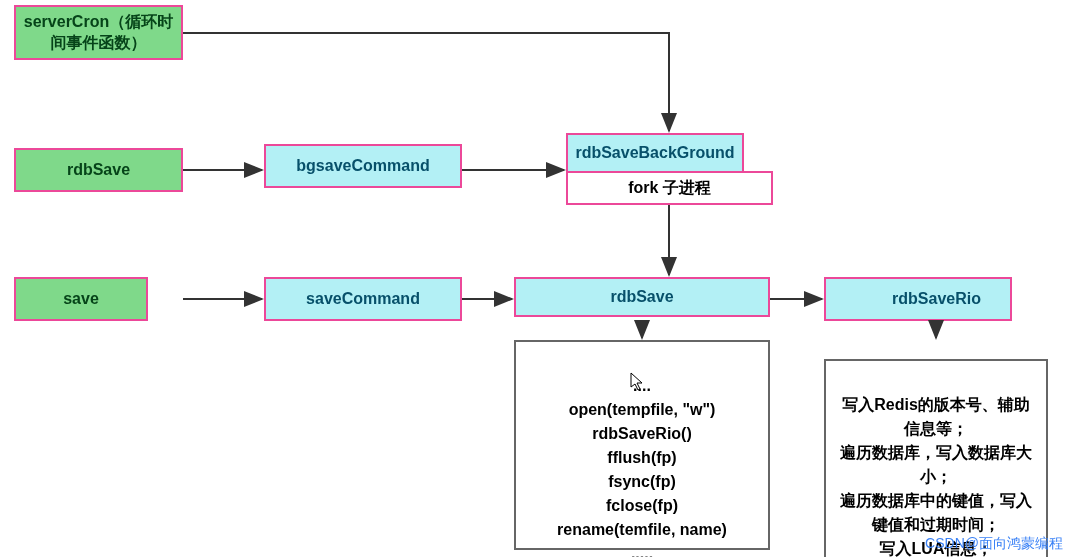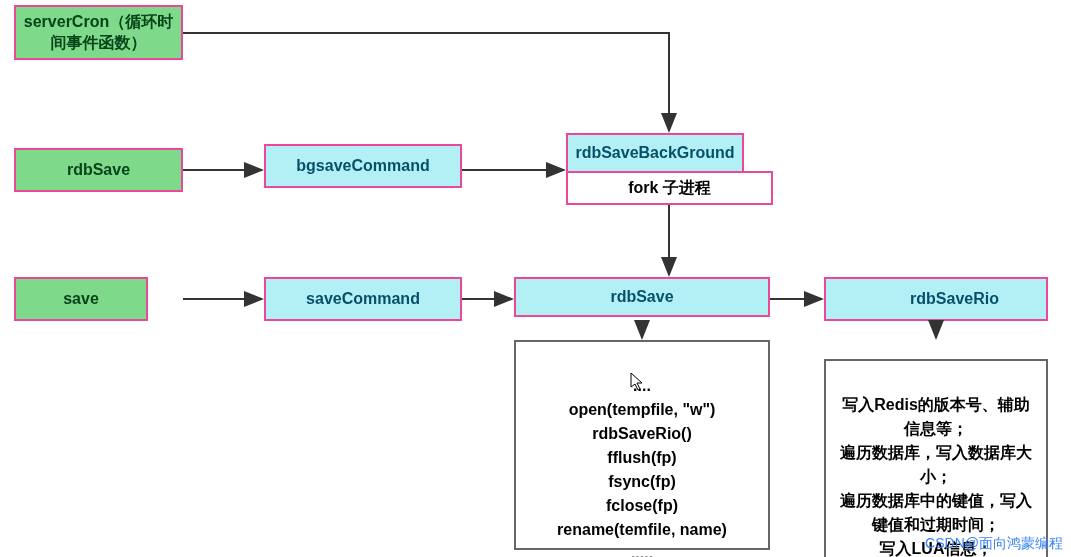--- a/index.html
+++ b/index.html
@@ -87,21 +87,21 @@
 </div>
 
 <div class="box cyan" style="left:264px; top:277px; width:198px; height:44px;">
   <span>saveCommand</span>
 </div>
 
 <div class="box cyan" style="left:514px; top:277px; width:256px; height:40px;">
   <span>rdbSave</span>
 </div>
 
-<div class="box cyan" style="left:824px; top:277px; width:224px; height:44px;padding-left:43px;">
+<div class="box cyan" style="left:824px; top:277px; width:188px; height:44px;padding-left:43px;">
   <span>rdbSaveRio</span>
 </div>
 
 <div class="details" style="left:514px; top:340px; width:256px; height:210px;">
   <span>....
 open(tempfile, "w")
 rdbSaveRio()
 fflush(fp)
 fsync(fp)
 fclose(fp)

